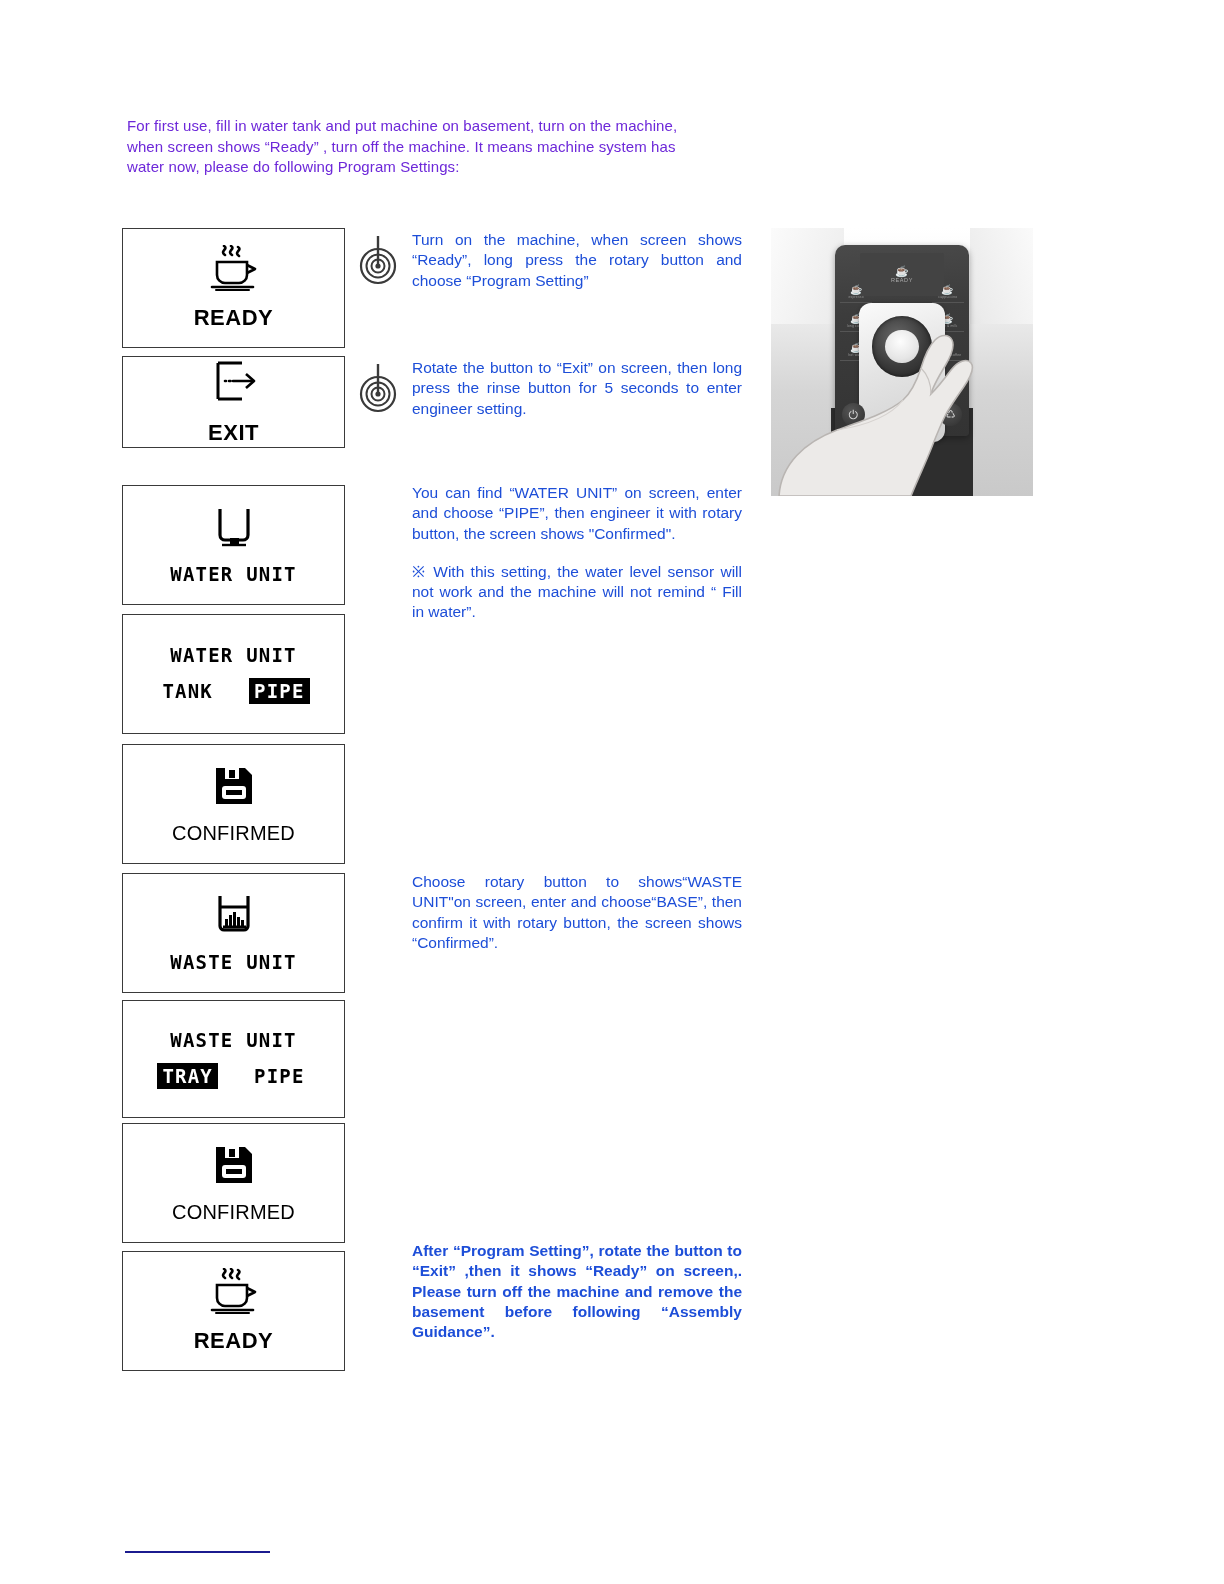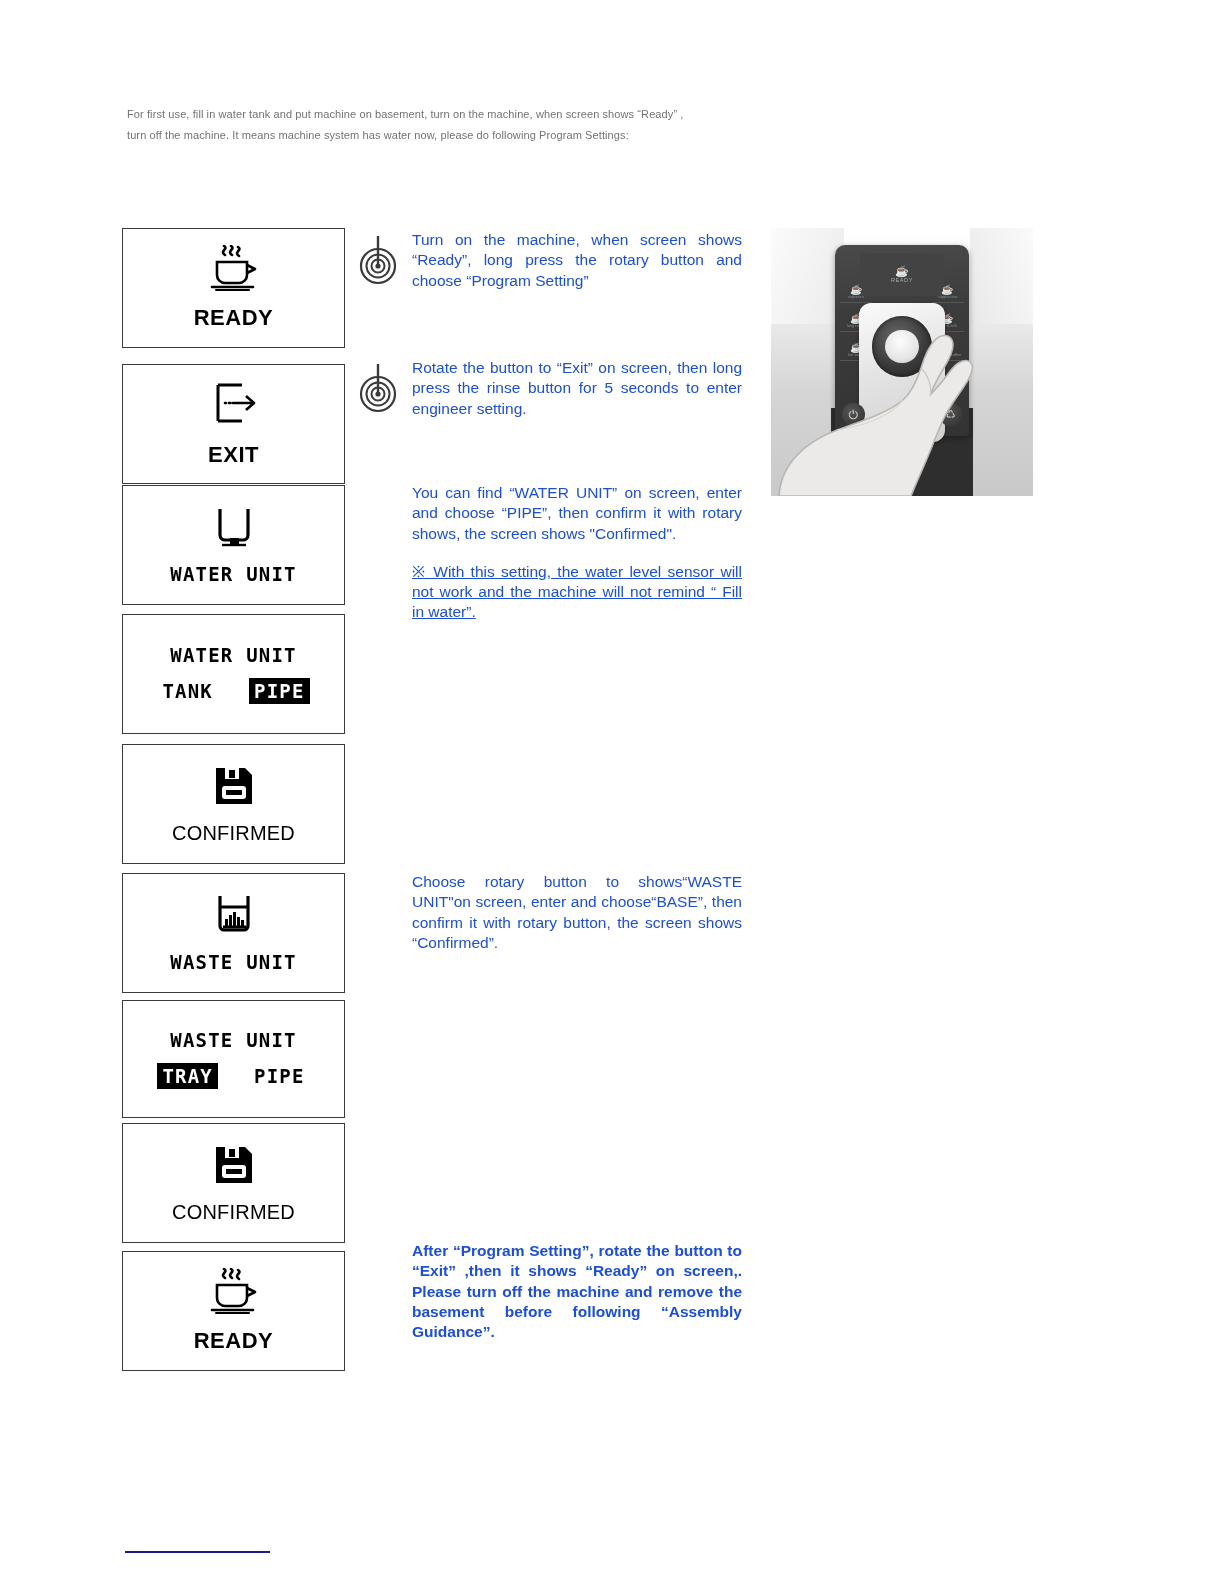--- a/index.html
+++ b/index.html
@@ -14,25 +14,25 @@
     position: relative;
     font-family: "Liberation Sans", sans-serif;
     color: #1a1a1a;
     overflow: hidden;
   }
 
   
   #intro {
     position: absolute;
     left: 127px;
-    top: 104px;
+    top: 116px;
     width: 575px;
-    font-size: 11px;
+    font-size: 15px;
     line-height: 20.5px;
-    color: #737373;
+    color: #6d28d9;
     letter-spacing: 0.1px;
   }
 
   
   .panel {
     position: absolute;
     left: 122px;
     width: 223px;
     border: 1.5px solid #3a3a3a;
     background: #ffffff;
@@ -111,21 +111,21 @@
   .instr {
     position: absolute;
     left: 412px;
     width: 330px;
     font-size: 15.5px;
     line-height: 20.3px;
     color: #1d4ed8;
     text-align: justify;
   }
   .instr p { margin: 0; }
-  .instr p + p { margin-top: 18px; text-decoration: underline; }
+  .instr p + p { margin-top: 18px; }
 
   
   #photo {
     position: absolute;
     left: 771px;
     top: 228px;
     width: 262px;
     height: 268px;
     overflow: hidden;
     background: linear-gradient(180deg,#ffffff 0%,#f2f2f2 30%,#e3e3e3 62%,#d2d2d2 100%);
@@ -271,21 +271,21 @@
     <circle cx="21" cy="30" r="11.5" fill="none" stroke="#3a3a3a" stroke-width="2"></circle>
     <circle cx="21" cy="30" r="6.5" fill="none" stroke="#3a3a3a" stroke-width="2"></circle>
     <circle cx="21" cy="30" r="2.6" fill="#3a3a3a"></circle>
   </svg>
 </div>
 
 <div class="instr" style="top:230px;">
   <p>Turn on the machine, when screen shows “Ready”,  long press the rotary button and choose  “Program Setting”</p>
 </div>
 
-<div class="panel" style="top:364px;height:120px;">
+<div class="panel" style="top:356px;height:92px;">
   <span class="panel-icon">
     <svg width="56" height="46" viewBox="0 0 56 46">
       <path d="M12 5 H36 M12 5 V41 M12 41 H36" fill="none" stroke="#000" stroke-width="3"></path>
       <path d="M19 23 h1 M23 23 h1.5 M27 23 H46" stroke="#000" stroke-width="2.6" stroke-linecap="round"></path>
       <path d="M40 16 L48 23 L40 30" fill="none" stroke="#000" stroke-width="2.6" stroke-linejoin="round"></path>
     </svg>
   </span>
   <span class="panel-label lbl-ready" style="margin-top:12px;">EXIT</span>
 </div>
 
@@ -308,21 +308,21 @@
     <svg width="56" height="44" viewBox="0 0 56 44">
       <path d="M14 4 V30 a5 5 0 0 0 5 5 H37 a5 5 0 0 0 5 -5 V4" fill="none" stroke="#000" stroke-width="3.2"></path>
       <rect x="24" y="33" width="9" height="6" fill="#000"></rect>
       <path d="M16 40 H40" stroke="#000" stroke-width="2.4"></path>
     </svg>
   </span>
   <span class="panel-label lbl-mono" style="margin-top:10px;">WATER UNIT</span>
 </div>
 
 <div class="instr" style="top:483px;">
-  <p>You can find “WATER UNIT” on  screen, enter and choose  “PIPE”, then confirm it with rotary shows, the screen shows "Confirmed".</p>
+  <p>You can find “WATER UNIT” on  screen, enter and choose  “PIPE”, then engineer it with rotary button, the screen shows "Confirmed".</p>
   <p>※ With this setting, the water level sensor will not work and the machine will not remind “ Fill in water”.</p>
 </div>
 
 <div class="panel" style="top:614px;height:120px;">
   <div class="opt-title">WATER UNIT</div>
   <div class="opt-row">
     <span class="opt">TANK</span>
     <span class="opt sel">PIPE</span>
   </div>
 </div>

